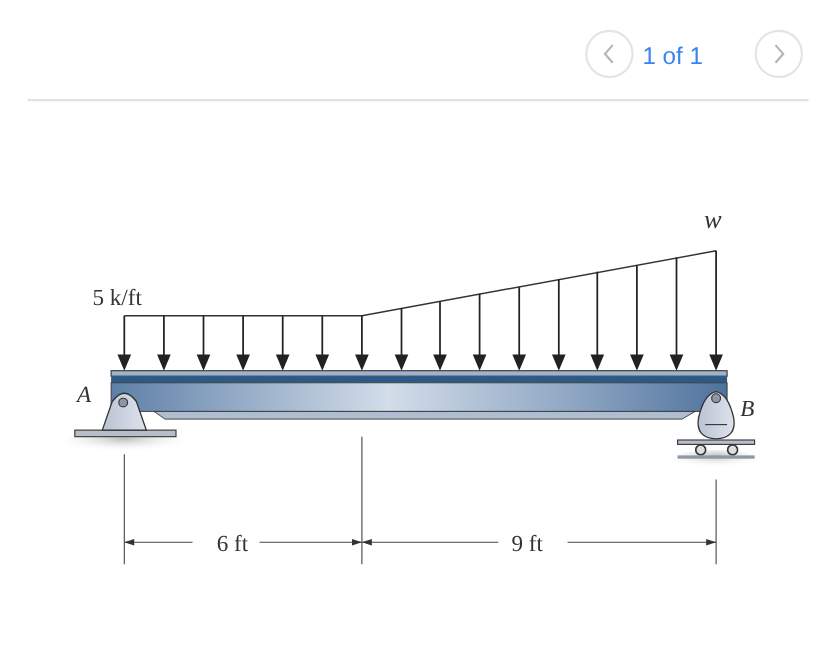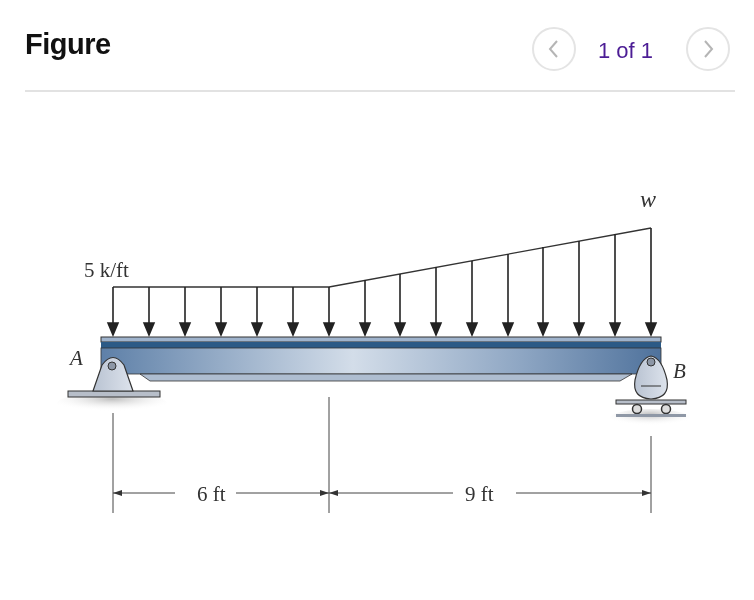--- a/index.html
+++ b/index.html
@@ -3,30 +3,29 @@
   <meta charset="utf-8">
   <style>
     html, body { margin: 0; padding: 0; background: #ffffff; }
     body { width: 754px; height: 600px; position: relative; overflow: hidden; font-family: "Liberation Sans", sans-serif; }
     .header { position: absolute; left: 0; top: 0; width: 754px; height: 92px; }
     .title { position: absolute; left: 25px; top: 28px; font-size: 29px; font-weight: bold; color: #111; letter-spacing: -0.5px; font-family: "Liberation Sans", sans-serif; }
     .nav-btn { position: absolute; top: 27px; width: 44px; height: 44px; border: 2px solid #e4e4e4; border-radius: 50%; box-sizing: border-box; display: flex; align-items: center; justify-content: center; cursor: pointer; background: #fff; }
     .nav-btn svg { width: 16px; height: 22px; }
     .prev { left: 532px; }
     .next { left: 686px; }
-    .pager { position: absolute; left: 598px; top: 38px; font-size: 22px; color: #4c1d95; font-family: "Liberation Sans", sans-serif; }
+    .pager { position: absolute; left: 584px; top: 38px; font-size: 22px; color: #3b82f6; font-family: "Liberation Sans", sans-serif; }
     .divider { position: absolute; left: 25px; top: 90px; width: 710px; height: 2px; background: #e2e2e2; }
     .figure { position: absolute; left: 0; top: 0; width: 754px; height: 600px; }
     .serif { font-family: "Liberation Serif", "DejaVu Serif", serif; fill: #333; }
   </style>
 </head>
 <body>
 
 <div class="header">
-  <div class="title">Figure</div>
   <div class="nav-btn prev">
     <svg viewBox="0 0 16 22">
         <polyline points="11,3 4,11 11,19" fill="none" stroke="#b5b5b5" stroke-width="2"></polyline>
       </svg>
   </div>
   <div class="pager">1 of 1</div>
   <div class="nav-btn next">
     <svg viewBox="0 0 16 22">
         <polyline points="5,3 12,11 5,19" fill="none" stroke="#b5b5b5" stroke-width="2"></polyline>
       </svg>

